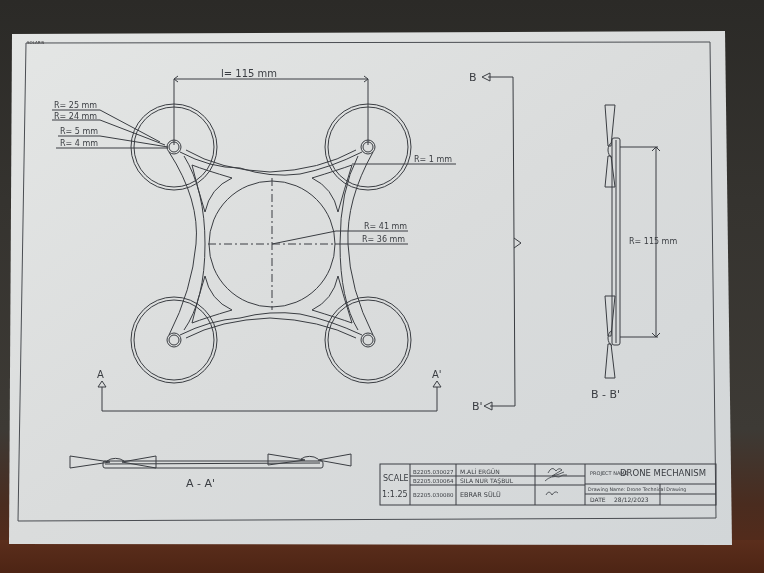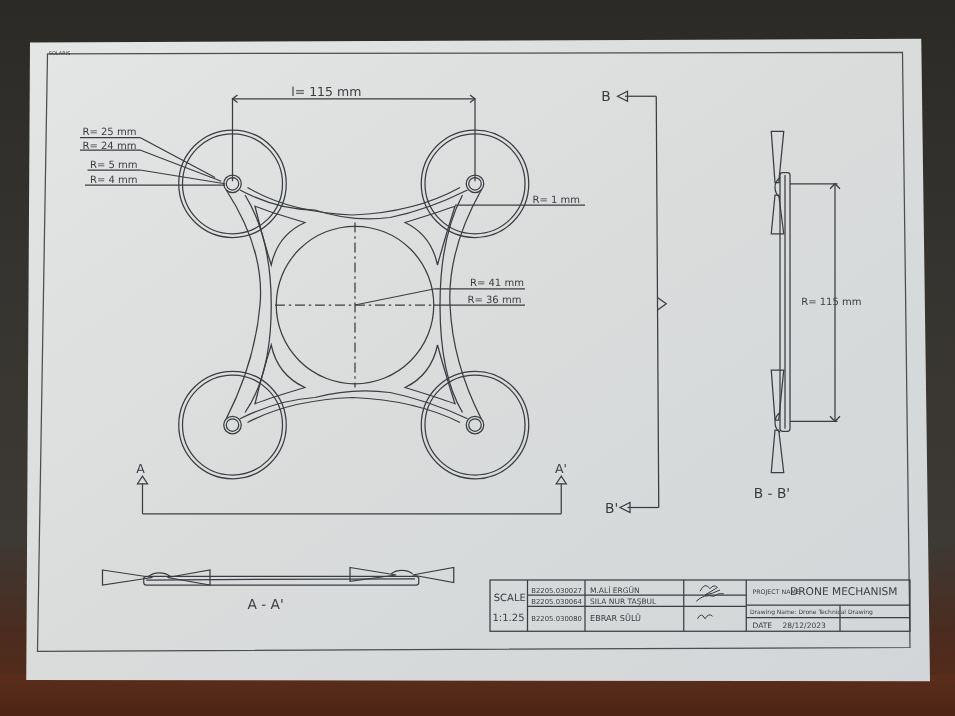--- a/index.html
+++ b/index.html
@@ -6,21 +6,21 @@
   body {
     width:764px; height:573px; overflow:hidden; position:relative;
     background: linear-gradient(180deg, #2b2a27 0%, #35332f 35%, #3d3a35 75%, #4a2c1f 88%, #5a2a18 100%);
     font-family: "Liberation Sans", sans-serif;
   }
   .desk-bottom {
     position:absolute; left:0; top:540px; width:764px; height:33px;
     background: linear-gradient(180deg, #5b2e1c, #4d2414);
   }
   .paper {
-    position:absolute; left:12px; top:0; width:608px; height:573px;
+    position:absolute; left:0; top:0; width:608px; height:573px;
   }
   .paper-shape {
     position:absolute; left:0; top:0;
   }
   .hand {
     font-family: "DejaVu Sans", sans-serif;
     fill:#3a3d42;
   }
   .stamp {
     position:absolute; left:27px; top:40px; font-size:4px; color:#333;

